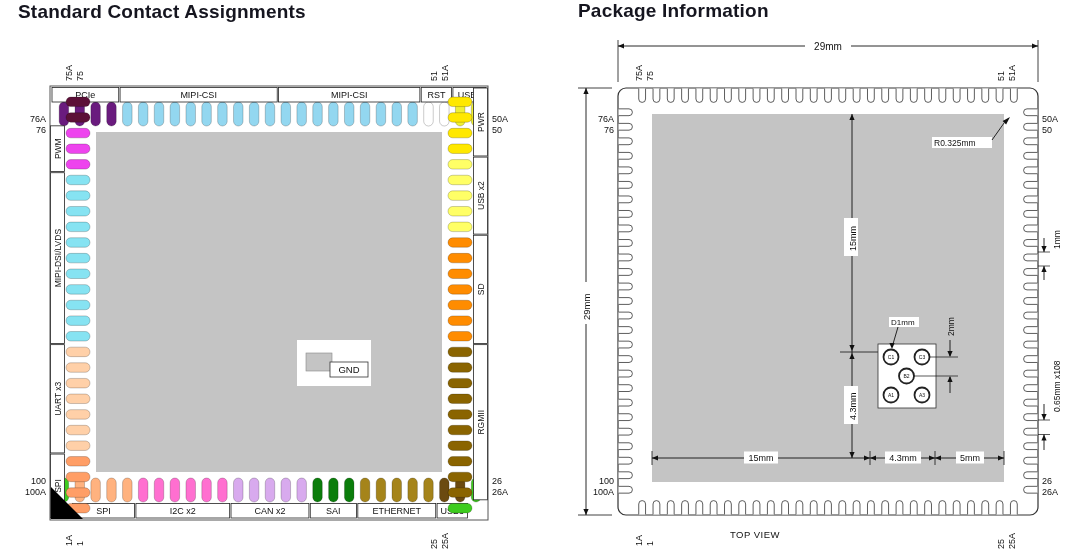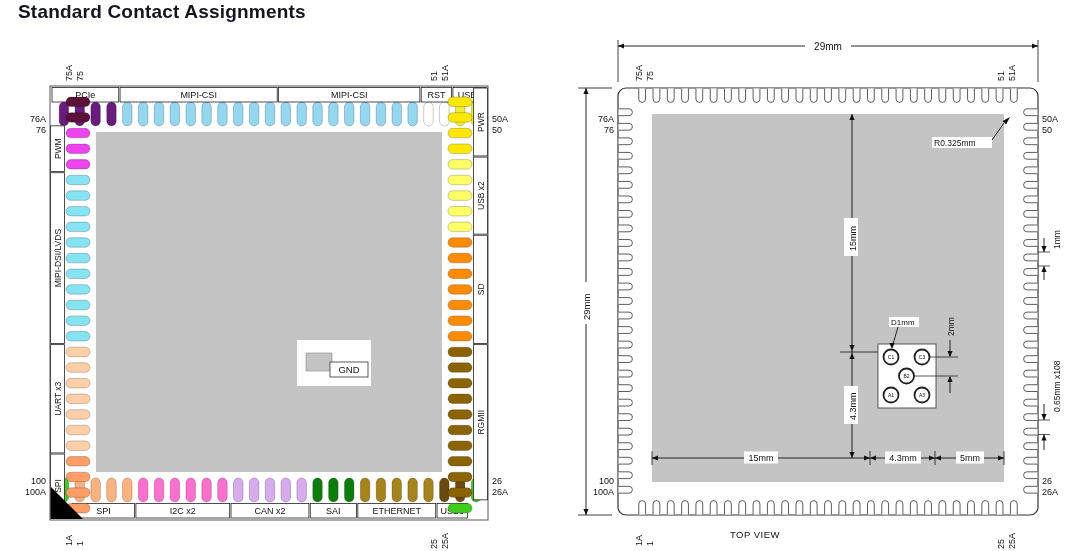--- a/index.html
+++ b/index.html
@@ -187,20 +187,21 @@
         <text font-size="9" text-anchor="end" x="46" y="133">76</text>
         <text font-size="9" text-anchor="end" x="46" y="484">100</text>
         <text font-size="9" text-anchor="end" x="46" y="495">100A</text>
         <text font-size="9" text-anchor="start" x="492" y="122">50A</text>
         <text font-size="9" text-anchor="start" x="492" y="133">50</text>
         <text font-size="9" text-anchor="start" x="492" y="484">26</text>
         <text font-size="9" text-anchor="start" x="492" y="495">26A</text>
       </svg>
   </div>
   <div class="panel right">
+    <h1>Package Information</h1>
     <svg id="right-svg" width="540" height="551" viewBox="0 0 540 551">
         <rect x="78" y="88" width="420" height="427" rx="8" fill="#fff" stroke="#333" stroke-width="1.2"></rect>
         <rect x="112" y="114" width="352" height="368" fill="#c4c4c4"></rect>
         <path d="M 98.74814814814815 88.6 L 98.74814814814815 99 A 3.4 3.4 0 0 0 105.54814814814816 99 L 105.54814814814816 88.6" fill="#fff" stroke="#333" stroke-width="0.8"></path>
         <path d="M 98.74814814814815 514.4 L 98.74814814814815 504 A 3.4 3.4 0 0 1 105.54814814814816 504 L 105.54814814814816 514.4" fill="#fff" stroke="#333" stroke-width="0.8"></path>
         <path d="M 78.6 108.85925925925926 L 89 108.85925925925926 A 3.4 3.4 0 0 1 89 115.65925925925927 L 78.6 115.65925925925927" fill="#fff" stroke="#333" stroke-width="0.8"></path>
         <path d="M 497.4 108.85925925925926 L 487 108.85925925925926 A 3.4 3.4 0 0 0 487 115.65925925925927 L 497.4 115.65925925925927" fill="#fff" stroke="#333" stroke-width="0.8"></path>
         <path d="M 113.04444444444444 88.6 L 113.04444444444444 99 A 3.4 3.4 0 0 0 119.84444444444445 99 L 119.84444444444445 88.6" fill="#fff" stroke="#333" stroke-width="0.8"></path>
         <path d="M 113.04444444444444 514.4 L 113.04444444444444 504 A 3.4 3.4 0 0 1 119.84444444444445 504 L 119.84444444444445 514.4" fill="#fff" stroke="#333" stroke-width="0.8"></path>
         <path d="M 78.6 123.37777777777777 L 89 123.37777777777777 A 3.4 3.4 0 0 1 89 130.17777777777778 L 78.6 130.17777777777778" fill="#fff" stroke="#333" stroke-width="0.8"></path>

